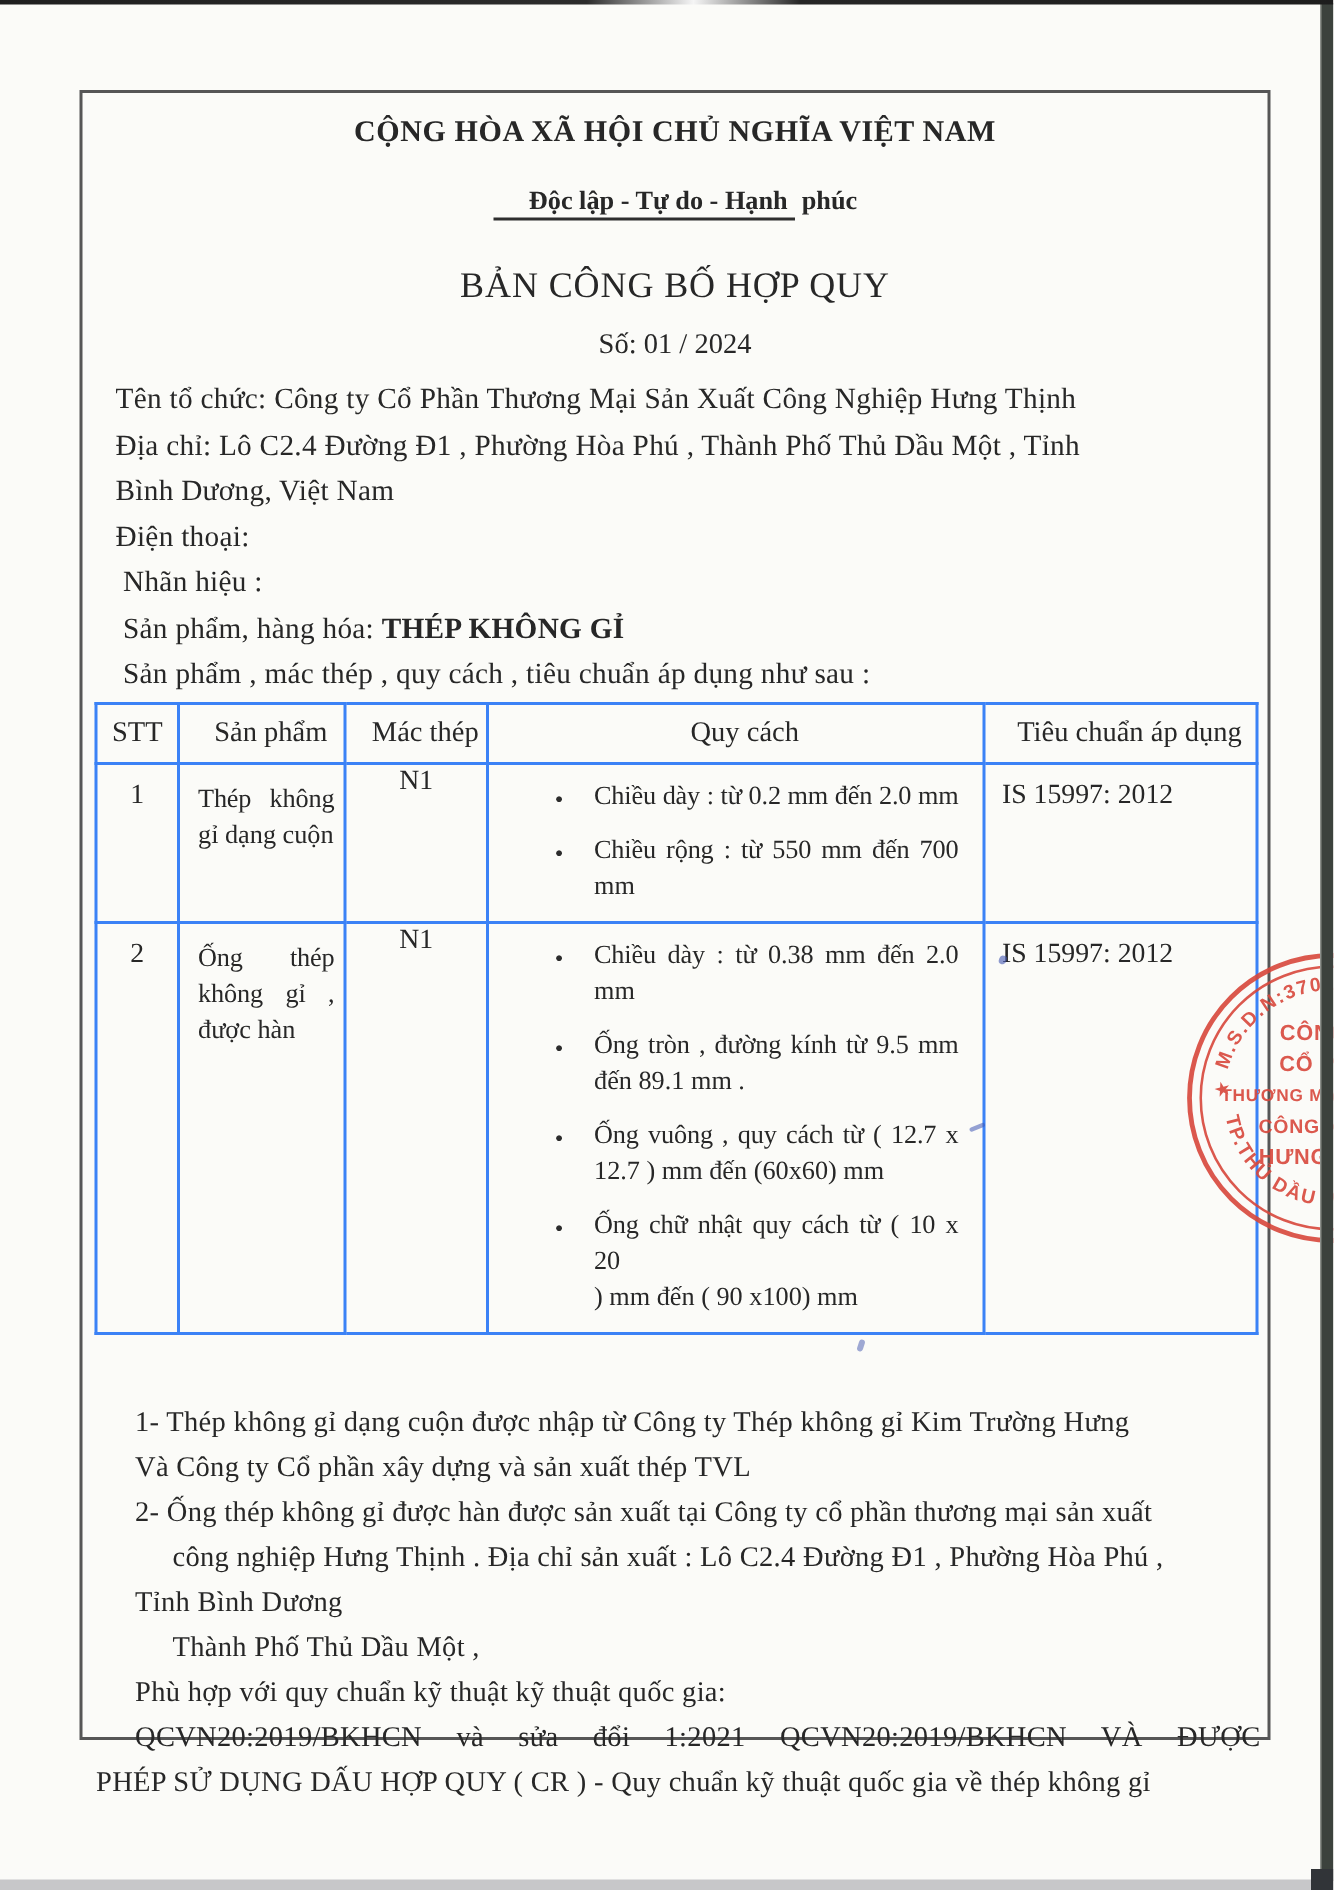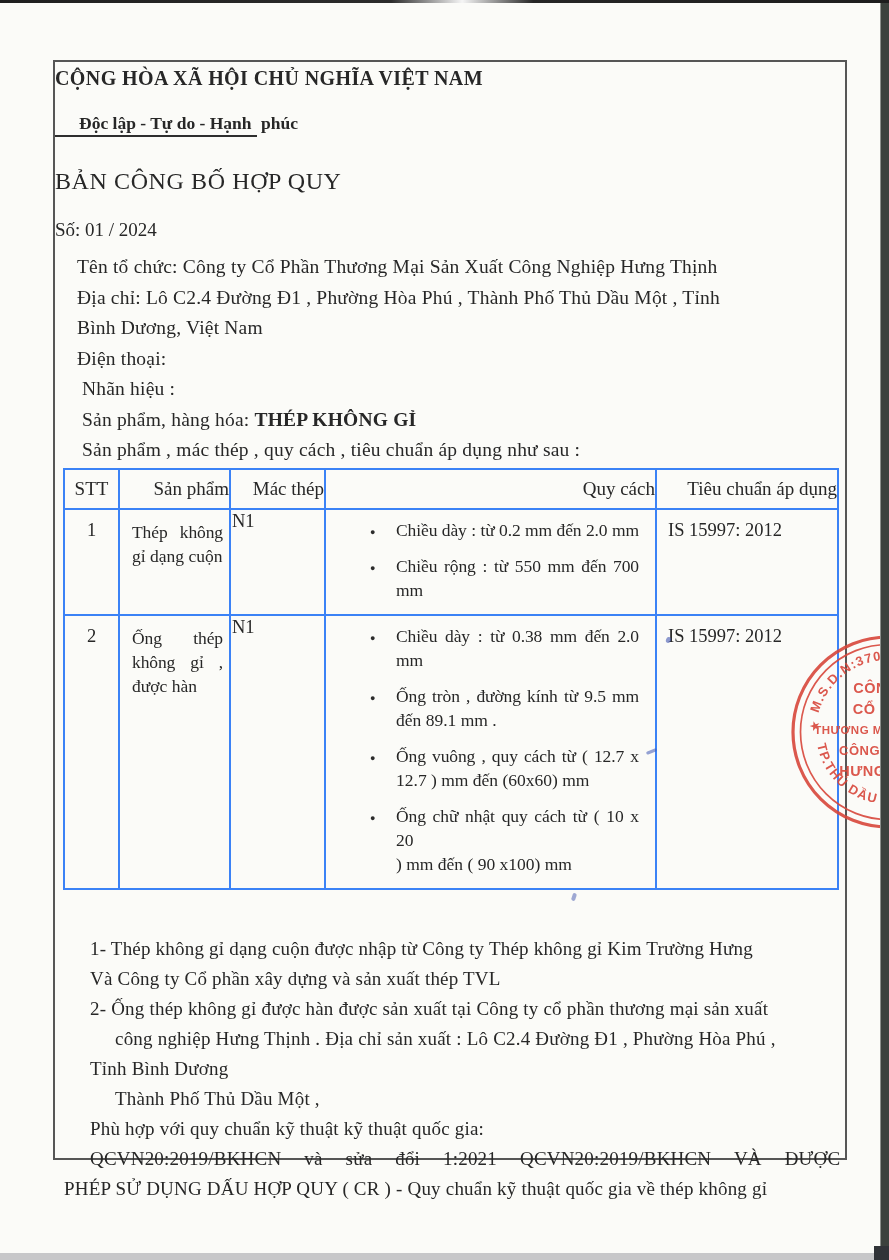--- a/index.html
+++ b/index.html
@@ -13,42 +13,42 @@
   .edge-top{position:absolute;top:0;left:0;right:0;height:3px;z-index:60;
     background:linear-gradient(90deg,#1f1f1f 0%,#2c2c2c 44%,#f5f5f5 52%,#262626 60%,#1d1d1d 100%);}
   .edge-right{position:absolute;top:2px;right:0;width:8px;bottom:6px;background:#3c423d;border-left:1px solid #8b8f8a;z-index:55}
   .edge-bottom{position:absolute;left:0;right:0;bottom:0;height:7px;background:#c7c7c9;z-index:50}
   .edge-corner{position:absolute;right:0;bottom:0;width:15px;height:14px;background:#313438;z-index:58}
 
   
   .page{position:absolute;left:53px;top:60px;width:794px;height:1100px;border:2px solid #565656;z-index:5;box-sizing:border-box}
 
   
-  .doc-header{text-align:left;padding-top:4px}
+  .doc-header{text-align:center;padding-top:14px}
   .nat-title{font-size:20px;font-weight:bold;letter-spacing:.4px;line-height:25px}
   .motto{font-size:17.5px;font-weight:bold;line-height:23px;margin-top:21px}
   .motto .u{border-bottom:2.5px solid #2e2e2e;padding:0 5px 2px 24px}
   .doc-title{font-size:24px;font-weight:normal;letter-spacing:.6px;line-height:29px;margin-top:32px}
-  .doc-no{font-size:19px;line-height:23px;margin-top:22px}
+  .doc-no{font-size:19px;line-height:23px;margin-top:12px}
 
   
   .info{margin:11px 20px 0 22px;font-size:19.5px;line-height:30.5px;white-space:nowrap;letter-spacing:.2px}
   .info .ind{padding-left:5px}
   .b{font-weight:bold}
 
   
   table.products{border-collapse:collapse;table-layout:fixed;width:774px;margin:2px 0 0 8px}
   table.products th,table.products td{border:2px solid #3b82f6;box-sizing:border-box}
-  thead th{height:40px;font-weight:normal;font-size:19px;text-align:right;padding:0 0 0 12px}
+  thead th{height:40px;font-weight:normal;font-size:19px;text-align:center;padding:0 0 0 12px}
   thead th.c{text-align:center;padding:0}
   tbody td{vertical-align:top}
   tr.r1{height:95px} tr.r2{height:232px}
   td.stt{text-align:center;padding-top:10px;font-size:18.5px}
   td.sp{padding:10px 6px 0 12px;font-size:17.5px;line-height:24px}
-  td.mt{text-align:left;font-size:18.5px}
+  td.mt{text-align:center;font-size:18.5px}
   td.qc{padding:8px 8px 0 0;font-size:17.5px;line-height:24px}
   td.tc{padding:10px 4px 0 11px;font-size:18.5px}
   ul.specs{list-style:none;margin:0;padding:0}
   ul.specs li{position:relative;margin:0 0 12px 70px;padding-right:8px}
   ul.specs li::before{content:"●";position:absolute;left:-26px;top:2px;font-size:9px;color:#2c2c2c}
   .jl{text-align:justify;text-align-last:justify;letter-spacing:-.1px}
 
   
   .notes{margin:44px 8px 0 35px;font-size:19px;line-height:30px;letter-spacing:.2px}
   .notes .ln{white-space:nowrap}

